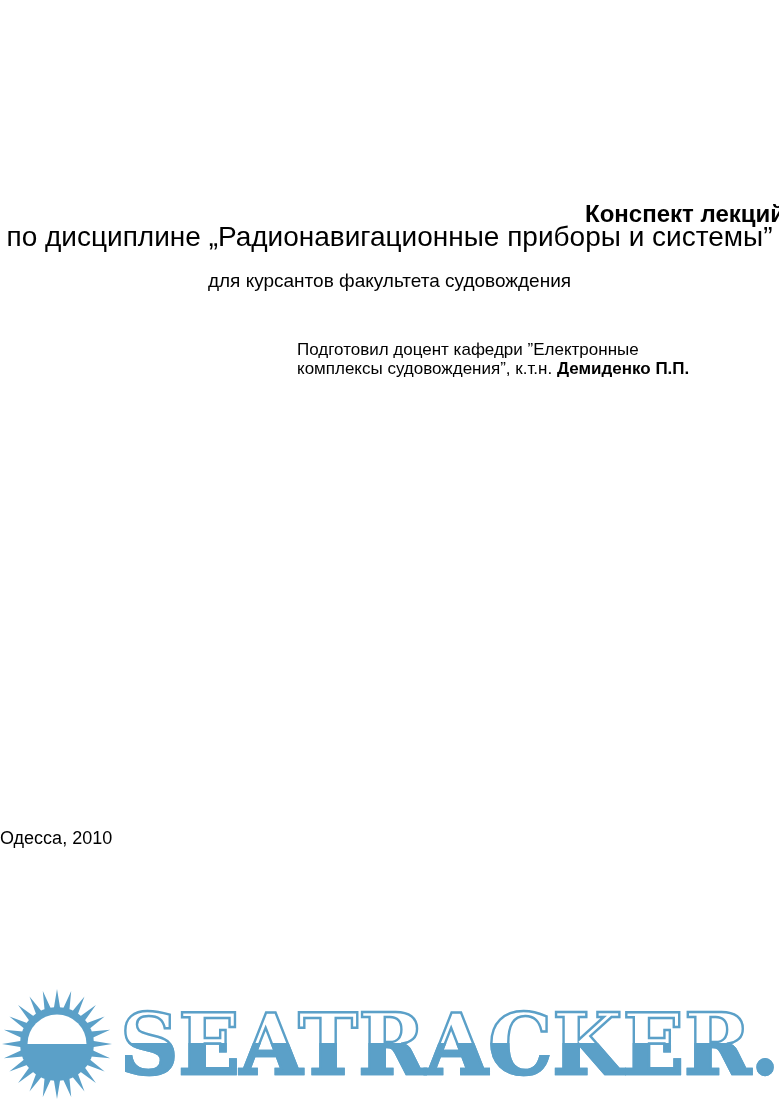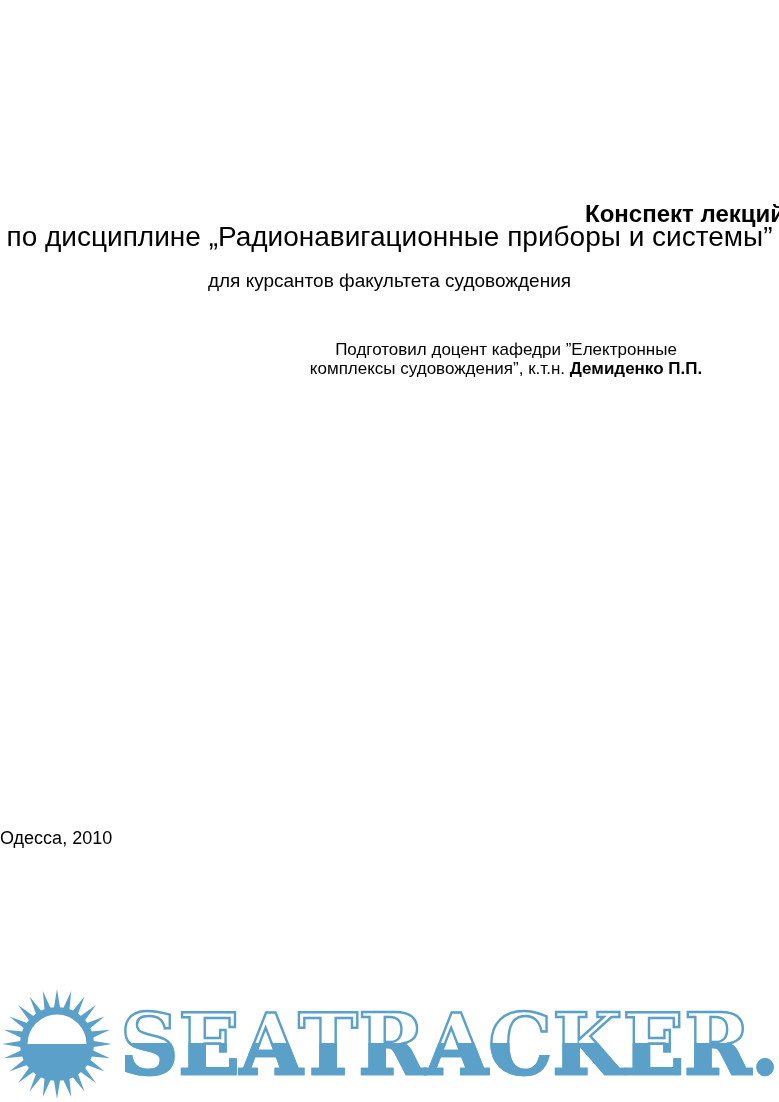--- a/index.html
+++ b/index.html
@@ -49,21 +49,20 @@
   }
   .prepared {
     position: absolute;
     top: 340px;
     left: 297px;
     width: 418px;
     font-size: 17px;
     line-height: 19px;
     margin: 0;
     white-space: pre-wrap;
-    text-align: center;
   }
   .prepared b {
     font-weight: bold;
   }
   .place-year {
     position: absolute;
     top: 828px;
     left: 0;
     width: 100%;
     text-align: left;

